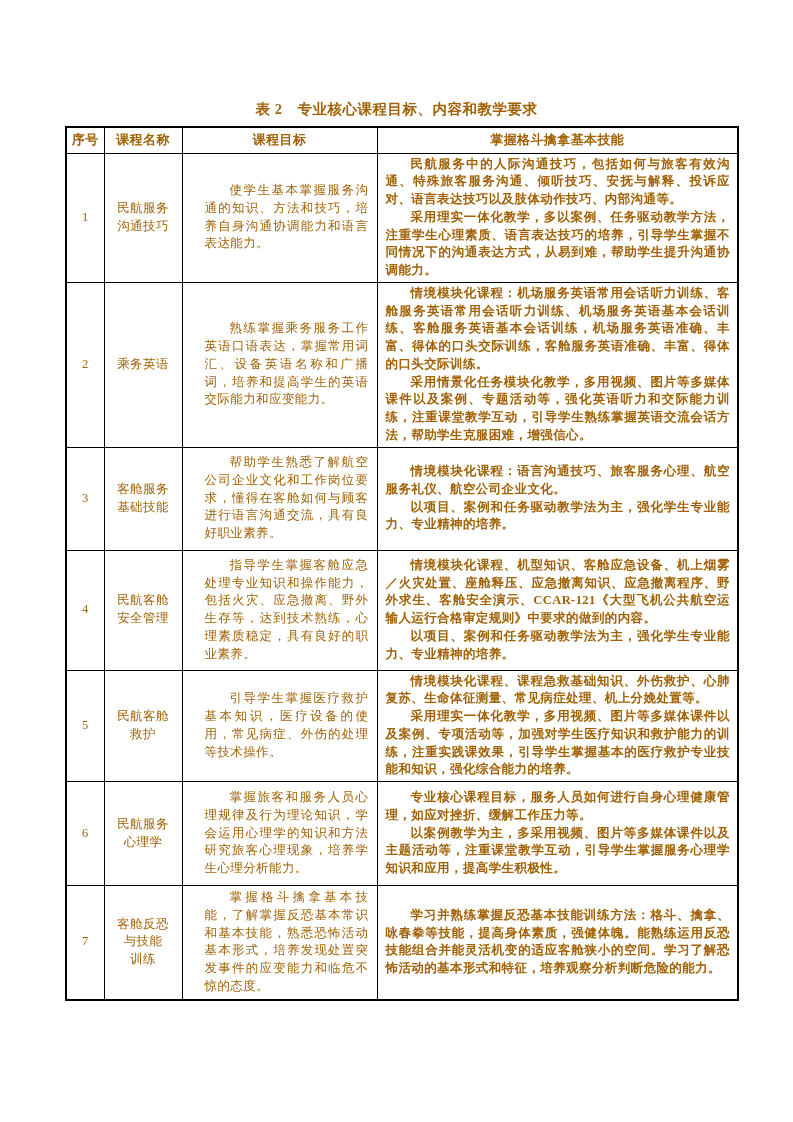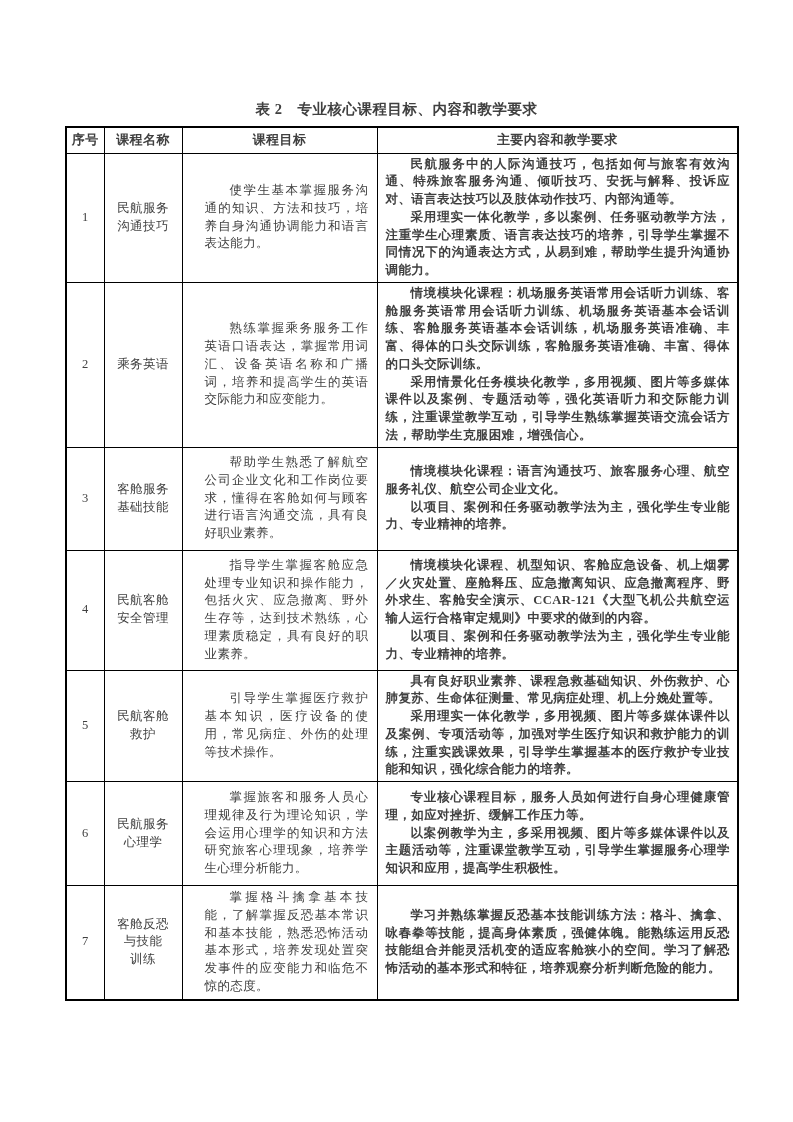--- a/index.html
+++ b/index.html
@@ -3,21 +3,21 @@
 <meta charset="utf-8">
 <style>
   * { margin: 0; padding: 0; box-sizing: border-box; }
   html, body { background: #e8e8e8; }
   .page {
     width: 793px;
     height: 1122px;
     margin: 0 auto;
     background: #ffffff;
     font-family: "Liberation Serif", "DejaVu Serif", serif;
-    color: #404040;
+    color: #a16207;
     padding-top: 100px;
     position: relative;
   }
   .doc-title {
     text-align: center;
     font-size: 14.5px;
     font-weight: bold;
     letter-spacing: 0.5px;
     margin-bottom: 7px;
   }
@@ -84,21 +84,21 @@
       <col class="col-num-w">
       <col class="col-course-w">
       <col class="col-obj-w">
       <col class="col-cont-w">
     </colgroup>
     <thead>
       <tr>
         <th>序号</th>
         <th>课程名称</th>
         <th>课程目标</th>
-        <th>主要内容和教学要求</th>
+        <th>掌握格斗擒拿基本技能</th>
       </tr>
     </thead>
     <tbody id="table-body">
         <tr>
     <td class="col-num">1</td>
     <td class="col-course">民航服务
 沟通技巧</td>
     <td class="col-objective">使学生基本掌握服务沟通的知识、方法和技巧，培养自身沟通协调能力和语言表达能力。</td>
     <td class="col-content">
             <p>民航服务中的人际沟通技巧，包括如何与旅客有效沟通、特殊旅客服务沟通、倾听技巧、安抚与解释、投诉应对、语言表达技巧以及肢体动作技巧、内部沟通等。</p>
@@ -133,21 +133,21 @@
             <p>情境模块化课程、机型知识、客舱应急设备、机上烟雾／火灾处置、座舱释压、应急撤离知识、应急撤离程序、野外求生、客舱安全演示、CCAR-121《大型飞机公共航空运输人运行合格审定规则》中要求的做到的内容。</p>
             <p>以项目、案例和任务驱动教学法为主，强化学生专业能力、专业精神的培养。</p>
           </td>
   </tr>
         <tr>
     <td class="col-num">5</td>
     <td class="col-course">民航客舱
 救护</td>
     <td class="col-objective">引导学生掌握医疗救护基本知识，医疗设备的使用，常见病症、外伤的处理等技术操作。</td>
     <td class="col-content">
-            <p>具有良好职业素养、课程急救基础知识、外伤救护、心肺复苏、生命体征测量、常见病症处理、机上分娩处置等。</p>
+            <p>情境模块化课程、课程急救基础知识、外伤救护、心肺复苏、生命体征测量、常见病症处理、机上分娩处置等。</p>
             <p>采用理实一体化教学，多用视频、图片等多媒体课件以及案例、专项活动等，加强对学生医疗知识和救护能力的训练，注重实践课效果，引导学生掌握基本的医疗救护专业技能和知识，强化综合能力的培养。</p>
           </td>
   </tr>
         <tr>
     <td class="col-num">6</td>
     <td class="col-course">民航服务
 心理学</td>
     <td class="col-objective">掌握旅客和服务人员心理规律及行为理论知识，学会运用心理学的知识和方法研究旅客心理现象，培养学生心理分析能力。</td>
     <td class="col-content">
             <p>专业核心课程目标，服务人员如何进行自身心理健康管理，如应对挫折、缓解工作压力等。</p>

